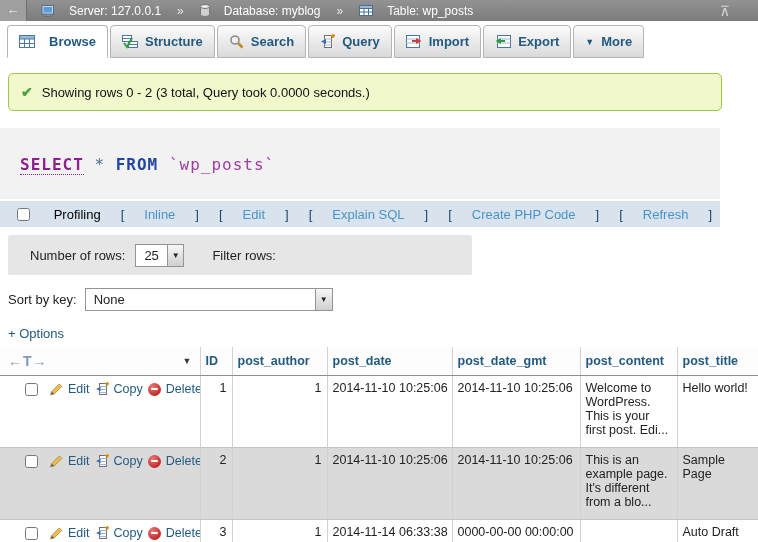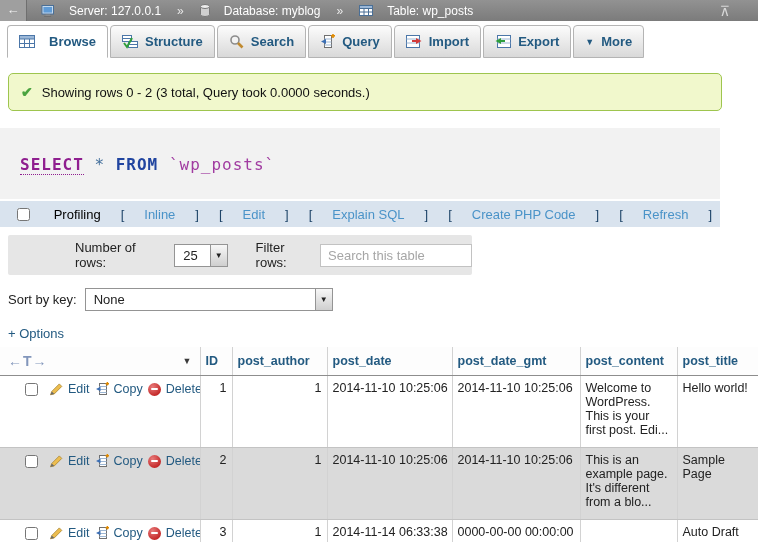--- a/index.html
+++ b/index.html
@@ -42,29 +42,29 @@
   .sql-table { color:#a13ca1; }
   .profiling-bar { margin-top:2px; background:#d9e3ee; height:26px; display:flex;
     align-items:center; justify-content:flex-end; padding-right:8px; gap:20px;
     font-size:13px; color:#000; }
   .profiling-bar input { margin-right:4px; }
   .brk { color:#1e4468; }
   .plink { color:#4a93c8; cursor:pointer; text-decoration:none; }
 
   
   .rowsbar { margin:8px 0 0 8px; width:464px; height:40px; background:#e6e6e6;
-    border-radius:2px; display:flex; align-items:center; font-size:13px; color:#222;padding-left:45px; }
+    border-radius:2px; display:flex; align-items:center; font-size:13px; color:#222; }
   .rowsbar .lbl1 { margin-left:22px; }
   .fselect { display:inline-flex; align-items:stretch; border:1px solid #949494;
     background:#fff; height:23px; cursor:pointer; }
   .fselect .val { padding:2px 8px; display:flex; align-items:center; font-size:13px; }
   .fselect .abtn { width:17px; border-left:1px solid #949494;
     background:linear-gradient(#f7f7f7,#cfcfcf); display:flex; align-items:center;
     justify-content:center; font-size:8px; color:#222; }
-  .sel-rows { margin-left:16px; width:61px; }
+  .sel-rows { margin-left:10px; width:49px; }
   .sel-rows .val { flex:1; }
   .lbl2 { margin-left:28px; }
   .filter-input { margin-left:9px; width:152px; height:23px; border:1px solid #c2c2c2;
     padding:2px 7px; font-size:13px; font-family:"Liberation Sans", sans-serif; color:#333; }
   .filter-input::placeholder { color:#a6a6a6; }
 
   .sortrow { margin:13px 0 0 8px; display:flex; align-items:center; font-size:13px; }
   .sel-sort { margin-left:8px; width:248px; }
   .sel-sort .val { flex:1; }
 
@@ -253,21 +253,20 @@
 </div>
 
 
 <div class="rowsbar">
   <span class="lbl1">Number of rows:</span>
   <div class="fselect sel-rows">
     <span class="val">25</span>
     <span class="abtn">▼</span>
   </div>
   <span class="lbl2">Filter rows:</span>
-  <input class="filter-input" type="text" placeholder="Search this table" style="">
 </div>
 
 
 <div class="sortrow">
   <span style="margin-left:0">Sort by key:</span>
   <div class="fselect sel-sort">
     <span class="val">None</span>
     <span class="abtn">▼</span>
   </div>
 </div>

